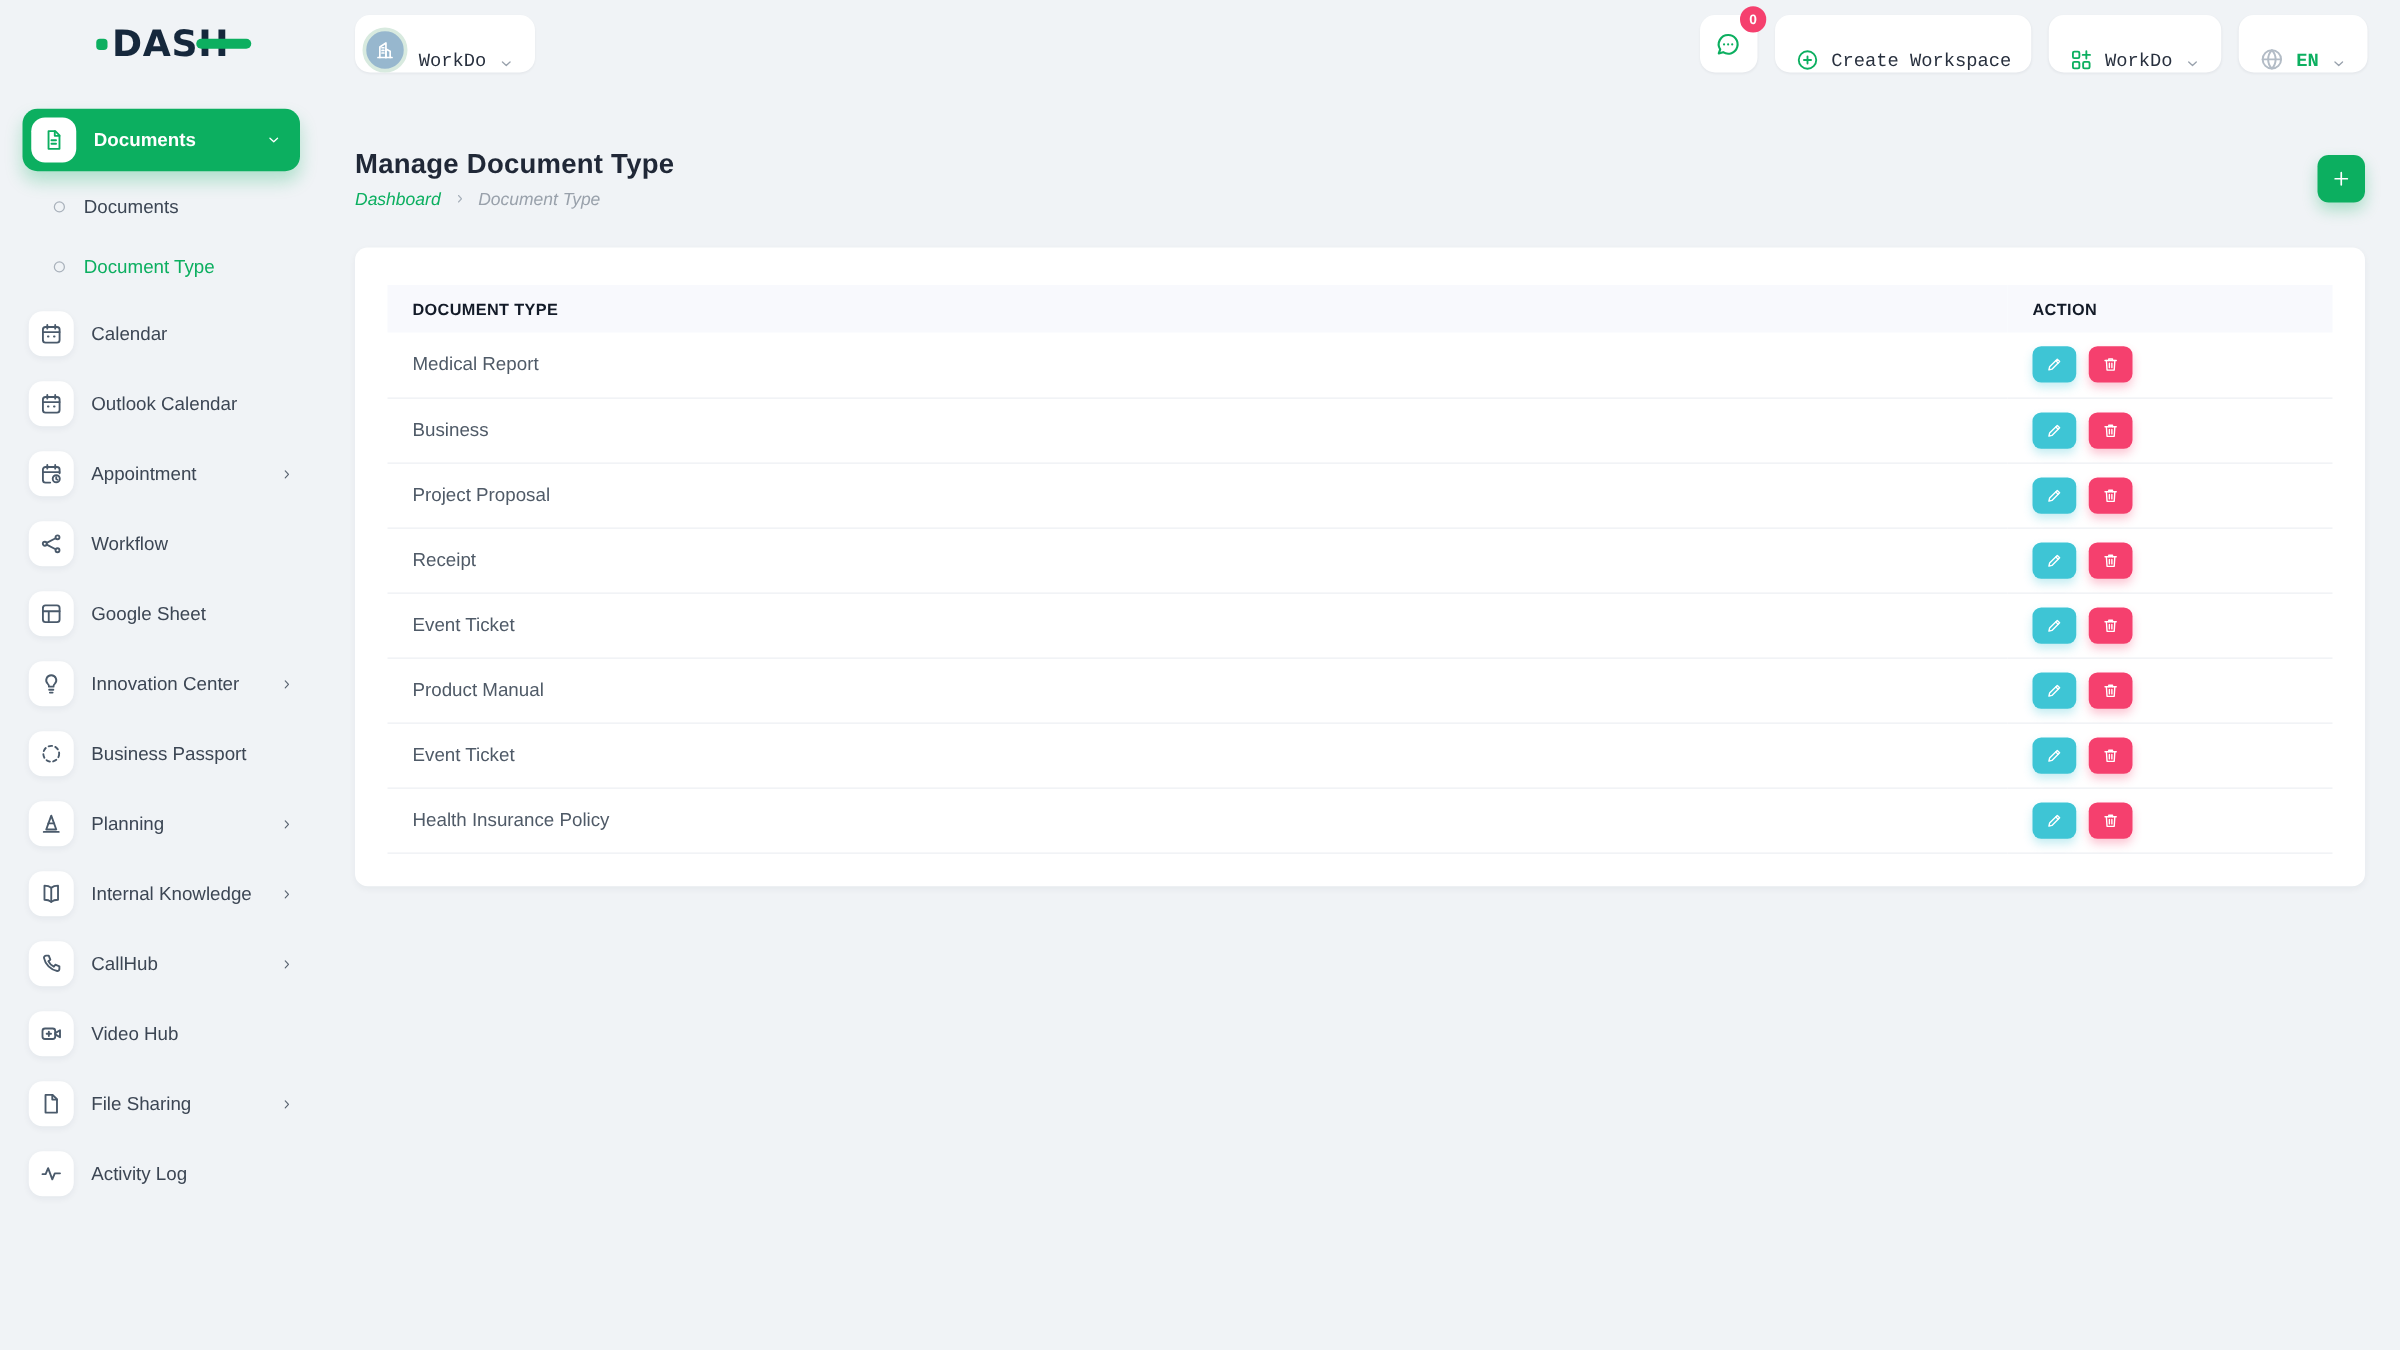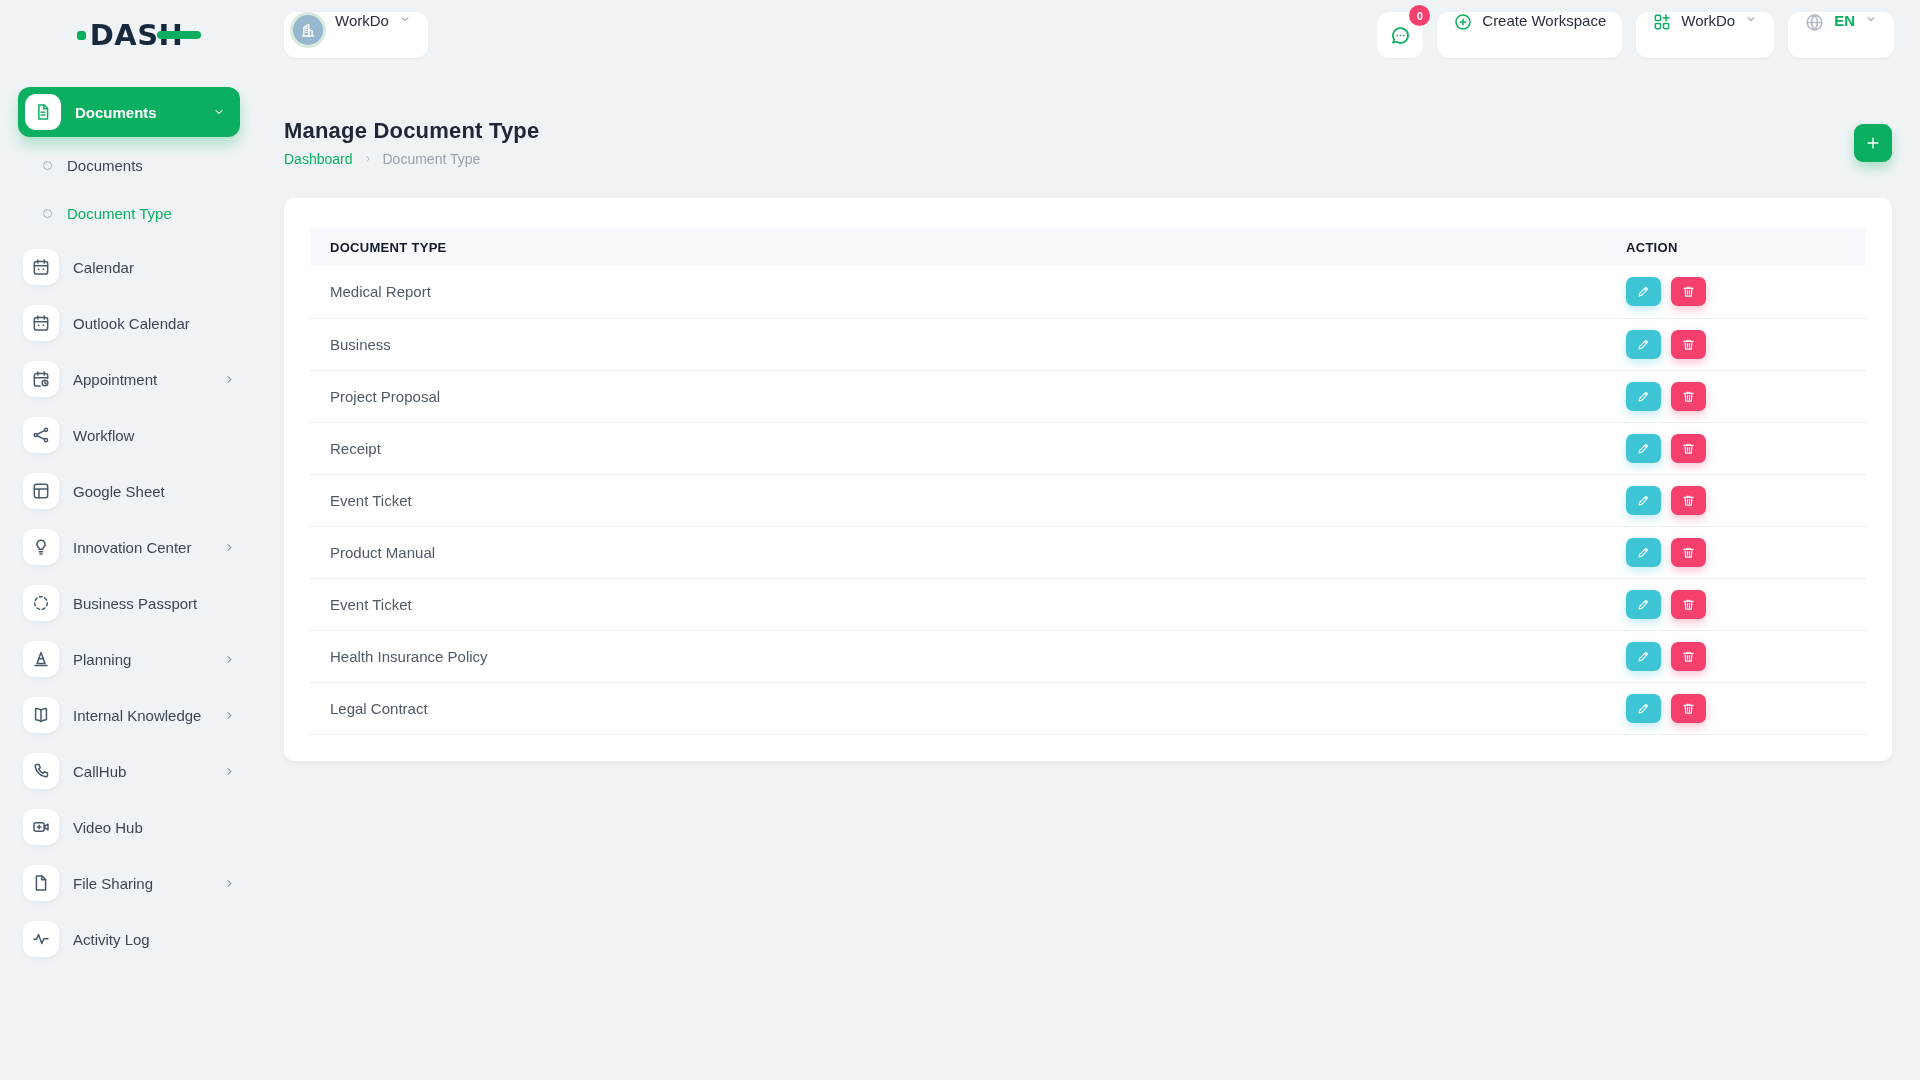--- a/index.html
+++ b/index.html
@@ -16,22 +16,22 @@
   
   .topbar { height:70px; display:flex; align-items:center; padding-right:26px; }
   .logo-area { width:260px; display:flex; justify-content:center; }
   .logo { position:relative; display:flex; align-items:center; cursor:pointer; text-decoration:none; }
   .logo-dot { width:9px; height:9px; border-radius:3px; background:#0caf60; margin-right:4px; }
   .logo-text { font-family:"DejaVu Sans", sans-serif; font-size:29px; font-weight:800; color:#16283c; letter-spacing:.5px; }
   .logo-dash { position:absolute; right:-18px; top:50%; transform:translateY(-50%); width:44px; height:8px; border-radius:4px; background:#0caf60; }
 
   .pill {
     height:46px; background:#fff; border:none; border-radius:12px;
-    display:inline-flex; align-items:flex-start; gap:9px; padding:0 16px;
-    font-family:Liberation Sans, sans-serif; font-size:15px; color:#28303e; cursor:pointer;
+    display:inline-flex; align-items:flex-end; gap:9px; padding:0 16px;
+    font-family:Liberation Mono, monospace; font-size:15px; color:#28303e; cursor:pointer;
     box-shadow:0 1px 2px rgba(16,24,40,.05);
   }
   .workspace-pill { margin-left:24px; padding:0 16px 0 6px; }
   .avatar {
     width:36px; height:36px; border-radius:50%; background:#97b7ce;
     border:3px solid #d8eadf; display:flex; align-items:center; justify-content:center; color:#fff;
   }
   .avatar svg { width:18px; height:18px; }
   .chev { color:#98a1ac; }
   .chev svg { width:14px; height:14px; }
@@ -80,21 +80,21 @@
   .side-items { padding-top:2px; }
   .side-item { height:56px; display:flex; align-items:center; padding-left:5px; gap:14px; cursor:pointer; }
   .side-label { flex:1; font-size:15px; color:#3c4654; }
   .chev-right { color:#5c6673; margin-right:4px; }
   .chev-right svg { width:13px; height:13px; }
 
   
   .main { margin-left:260px; padding:0 28px 0 24px; }
   .page-head { margin-top:48px; display:flex; align-items:center; justify-content:space-between; }
   .page-title { font-size:22px; font-weight:700; color:#202837; letter-spacing:.2px; }
-  .breadcrumb { margin-top:7px; display:flex; align-items:center; gap:9px; font-size:14px; }
+  .breadcrumb { margin-top:7px; display:flex; align-items:center; gap:9px; font-size:14px;font-style:italic; }
   .crumb-link { color:#0caf60; cursor:pointer; text-decoration:none; }
   .crumb-sep { color:#a7b0ba; }
   .crumb-sep svg { width:12px; height:12px; }
   .crumb-current { color:#99a1ab; }
   .add-btn {
     width:38px; height:38px; border:none; border-radius:9px; background:#0caf60; color:#fff;
     display:flex; align-items:center; justify-content:center; cursor:pointer;
     box-shadow:0 6px 12px rgba(12,175,96,.3);
   }
   .add-btn svg { width:18px; height:18px; }
@@ -657,41 +657,18 @@
                       <path d="M4.8 7h14.4"></path>
                       <path d="M9.6 7V5.2h4.8V7"></path>
                       <path d="M6.6 7l.8 12.3h9.2L17.4 7"></path>
                       <path d="M10.4 10.4v5.8M13.6 10.4v5.8"></path>
                     </svg>
                   </span>
       </button>
     </td>
   </tr>
 
-  <tr>
-    <td class="cell-name">Legal Contract</td>
-    <td class="cell-actions">
-      <button class="act-btn edit">
-        <span class="svgi">
-                    <svg viewBox="0 0 24 24" fill="none" stroke="currentColor" stroke-width="1.8" stroke-linecap="round" stroke-linejoin="round">
-                      <path d="M5 19l.9-3.9 9.8-9.8 3 3-9.8 9.8L5 19z"></path>
-                      <path d="M13.8 7.2l3 3"></path>
-                    </svg>
-                  </span>
-      </button>
-      <button class="act-btn del">
-        <span class="svgi">
-                    <svg viewBox="0 0 24 24" fill="none" stroke="currentColor" stroke-width="1.8" stroke-linecap="round" stroke-linejoin="round">
-                      <path d="M4.8 7h14.4"></path>
-                      <path d="M9.6 7V5.2h4.8V7"></path>
-                      <path d="M6.6 7l.8 12.3h9.2L17.4 7"></path>
-                      <path d="M10.4 10.4v5.8M13.6 10.4v5.8"></path>
-                    </svg>
-                  </span>
-      </button>
-    </td>
-  </tr>
 </tbody>
       </table>
     </section>
   </main>
 
 </div>
 
 </body></html>

